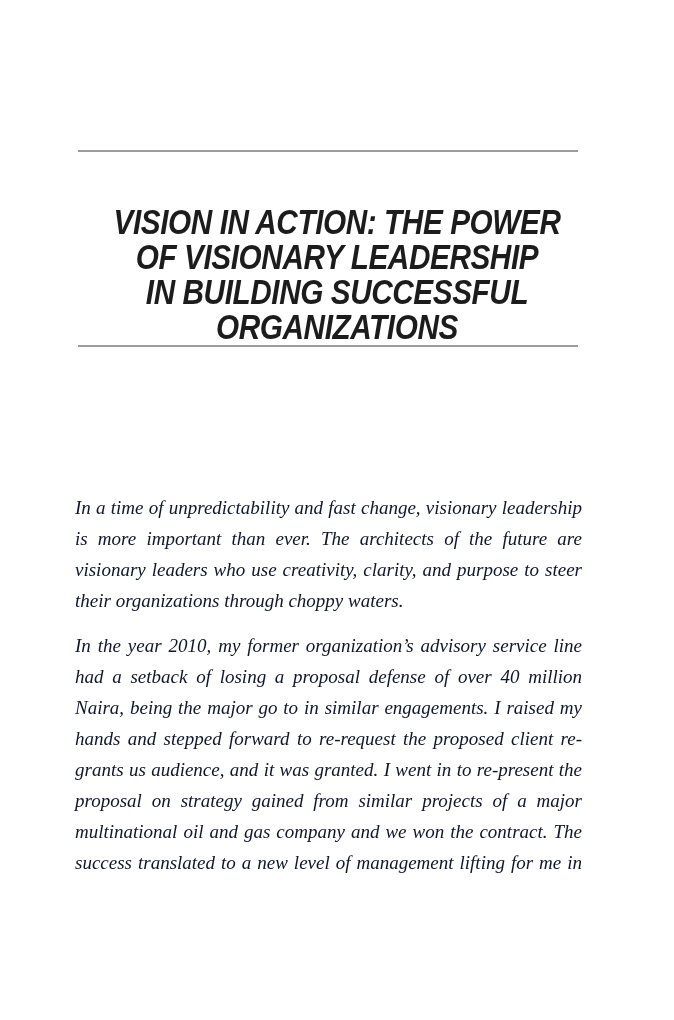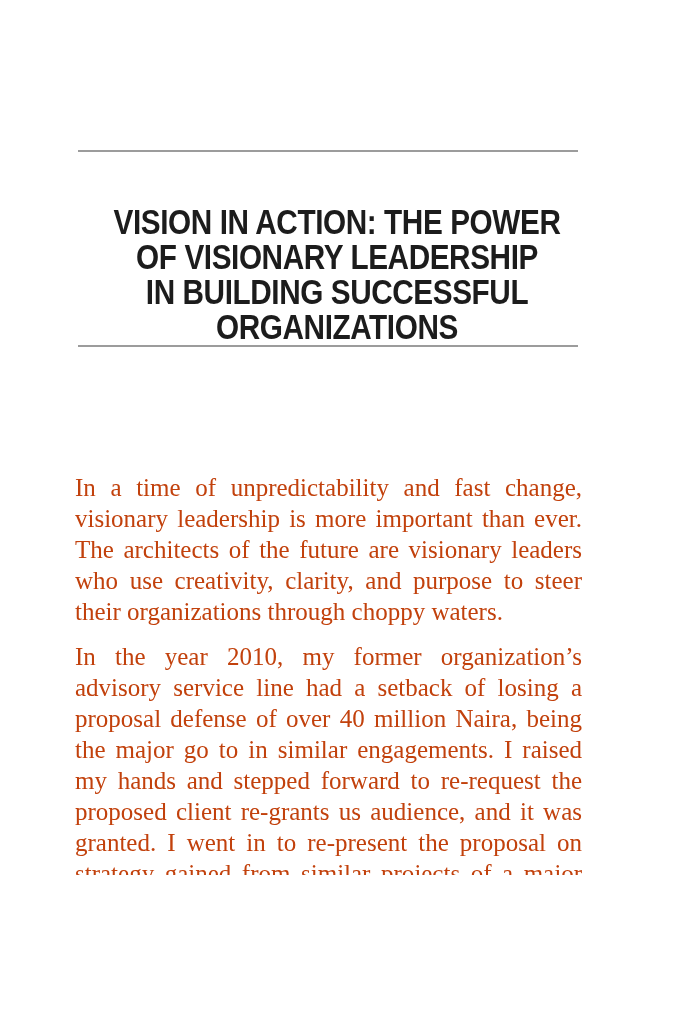--- a/index.html
+++ b/index.html
@@ -6,20 +6,21 @@
     margin: 0;
     padding: 0;
     background: #ffffff;
   }
   .sheet {
     position: relative;
     width: 674px;
     height: 875px;
     background: #ffffff;
     overflow: hidden;
+    font-style: italic;
   }
   .rule {
     position: absolute;
     left: 78px;
     width: 500px;
     height: 2px;
     background: #9c9c9c;
   }
   .rule.top { top: 150px; }
   .rule.bottom { top: 345px; }
@@ -33,27 +34,27 @@
     font-weight: 700;
     font-size: 35px;
     line-height: 35px;
     letter-spacing: -0.5px;
     color: #1c1c1c;
     transform: scaleX(0.85);
     transform-origin: 50% 0;
   }
   .body-text {
     position: absolute;
-    top: 472px;
+    top: 492px;
     left: 75px;
     width: 507px;
     font-family: "Liberation Serif", serif;
-    font-size: 25px;
+    font-size: 19px;
     line-height: 31px;
-    color: #c2410c;
+    color: #0f172a;
   }
   .body-text p {
     margin: 0 0 14px 0;
     text-align: justify;
     text-justify: inter-word;
   }
   .folio {
     position: absolute;
     top: 938px;
     left: 75px;

